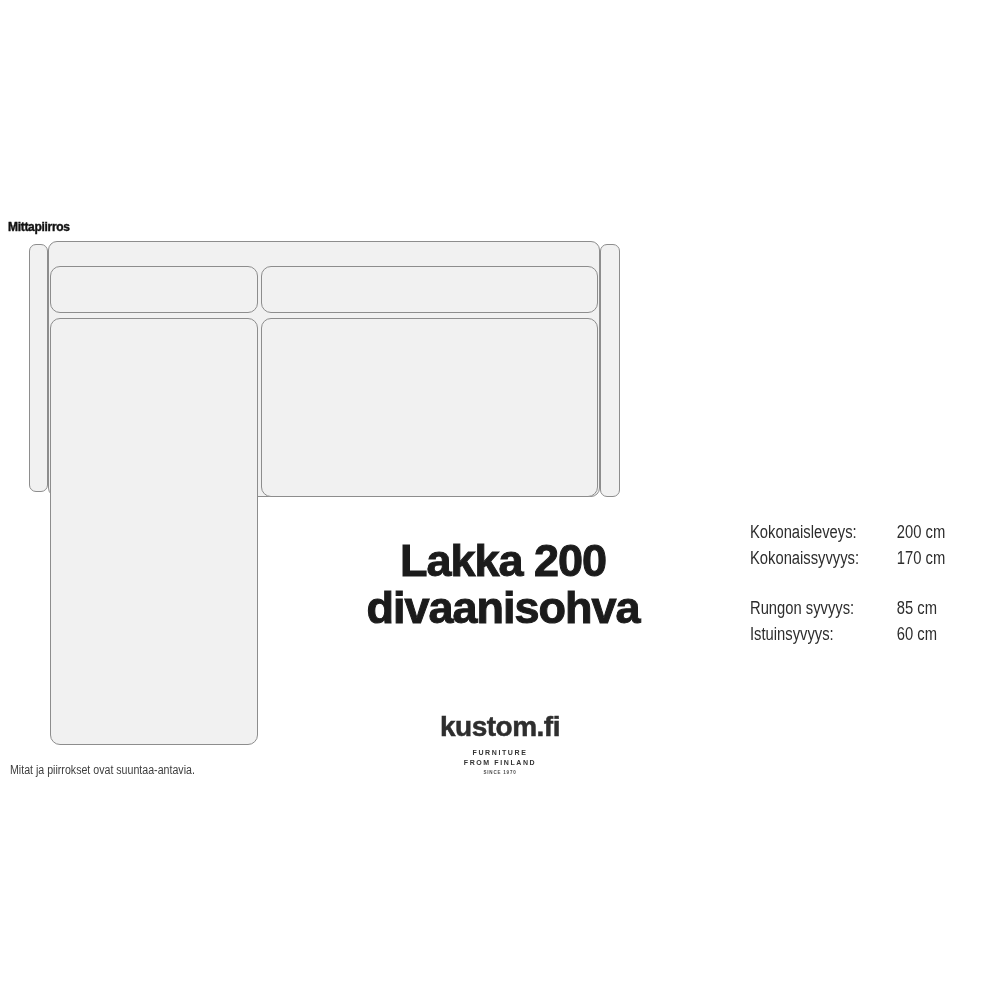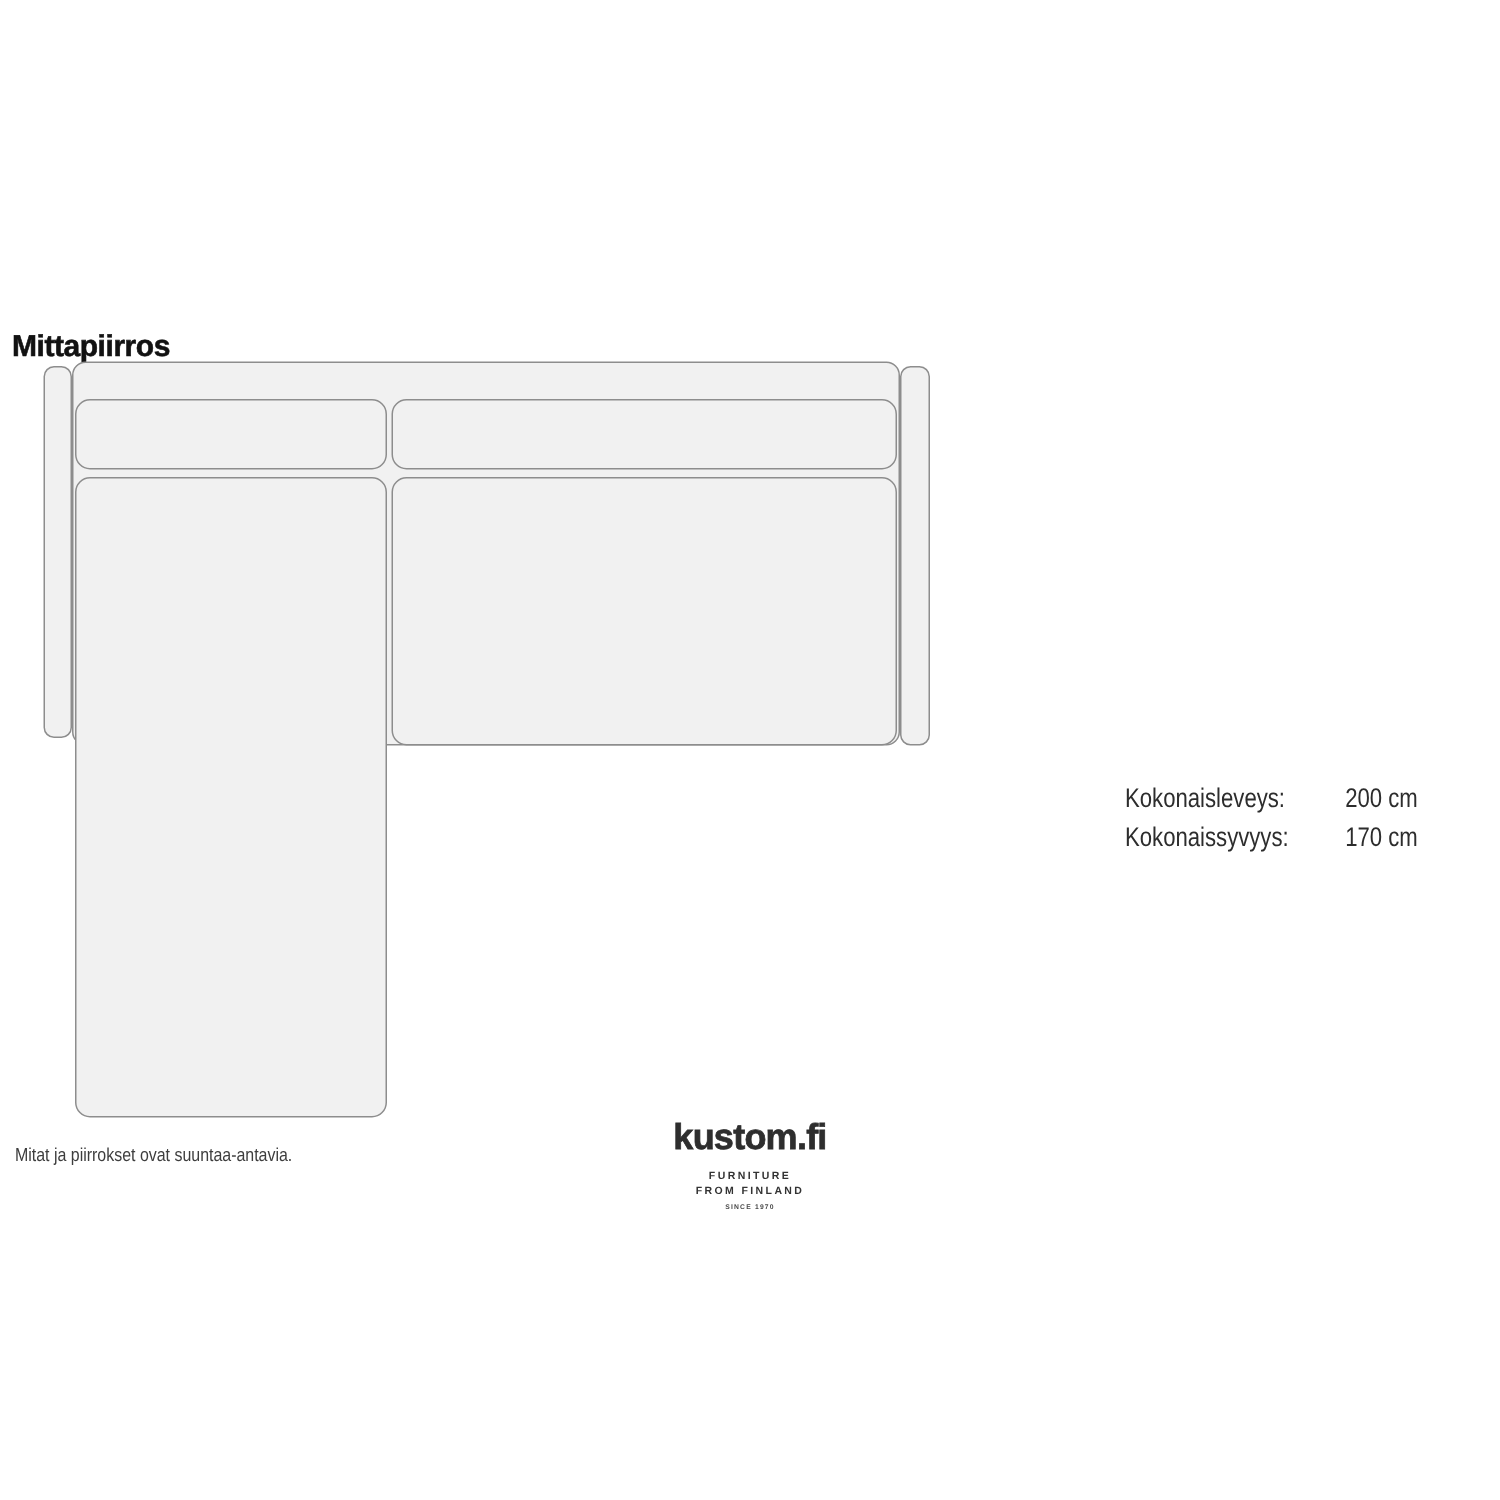--- a/index.html
+++ b/index.html
@@ -15,21 +15,21 @@
     overflow: hidden;
     font-family: "Liberation Sans", sans-serif;
     color: #222;
   }
   .abs { position: absolute; }
 
   
   .drawing-heading {
     left: 8px;
     top: 220px;
-    font-size: 20px;
+    font-size: 12px;
     font-weight: 700;
     letter-spacing: -0.3px;
     color: #121212;
     -webkit-text-stroke: 0.4px #121212;
   }
 
   
   .part {
     position: absolute;
     background: #f1f1f1;
@@ -60,25 +60,24 @@
 
   
   .logo {
     left: 400px;
     top: 711px;
     width: 200px;
     text-align: center;
     color: #2e2e2e;
   }
   .logo-brand {
-    font-size: 24px;
+    font-size: 28px;
     line-height: 32px;
     font-weight: 700;
     letter-spacing: -0.5px;
-    margin-top: 32px;
     -webkit-text-stroke: 0.5px #2e2e2e;
   }
   .logo-tagline-1, .logo-tagline-2 {
     font-size: 7px;
     line-height: 9.5px;
     font-weight: 700;
     letter-spacing: 1.6px;
     color: #333;
   }
   .logo-tagline-1 { margin-top: 5px; }
@@ -135,20 +134,24 @@
   <div>
     <div class="part backrest"></div>
     <div class="part armrest-left"></div>
     <div class="part armrest-right"></div>
     <div class="part back-cushion-l"></div>
     <div class="part back-cushion-r"></div>
     <div class="part divan-cushion"></div>
     <div class="part seat-cushion"></div>
   </div>
 
+  <div class="abs product-title">
+    <div>Lakka 200</div>
+    <div>divaanisohva</div>
+  </div>
 
   <div class="abs logo">
     <div class="logo-brand">kustom.fi</div>
     <div class="logo-tagline-1">FURNITURE</div>
     <div class="logo-tagline-2">FROM FINLAND</div>
     <div class="logo-since">SINCE 1970</div>
   </div>
 
   <div class="abs dims">
 
@@ -156,19 +159,29 @@
       <div class="dim-row">
         <span class="dim-label">Kokonaisleveys:</span>
         <span class="dim-value">200 cm</span>
       </div>
       <div class="dim-row">
         <span class="dim-label">Kokonaissyvyys:</span>
         <span class="dim-value">170 cm</span>
       </div>
     </div>
 
+    <div class="dim-group">
+      <div class="dim-row">
+        <span class="dim-label">Rungon syvyys:</span>
+        <span class="dim-value">85 cm</span>
+      </div>
+      <div class="dim-row">
+        <span class="dim-label">Istuinsyvyys:</span>
+        <span class="dim-value">60 cm</span>
+      </div>
+    </div>
 
 
   </div>
 
   <div class="abs footnote">Mitat ja piirrokset ovat suuntaa-antavia.</div>
 
 </div>
 
 </body></html>

